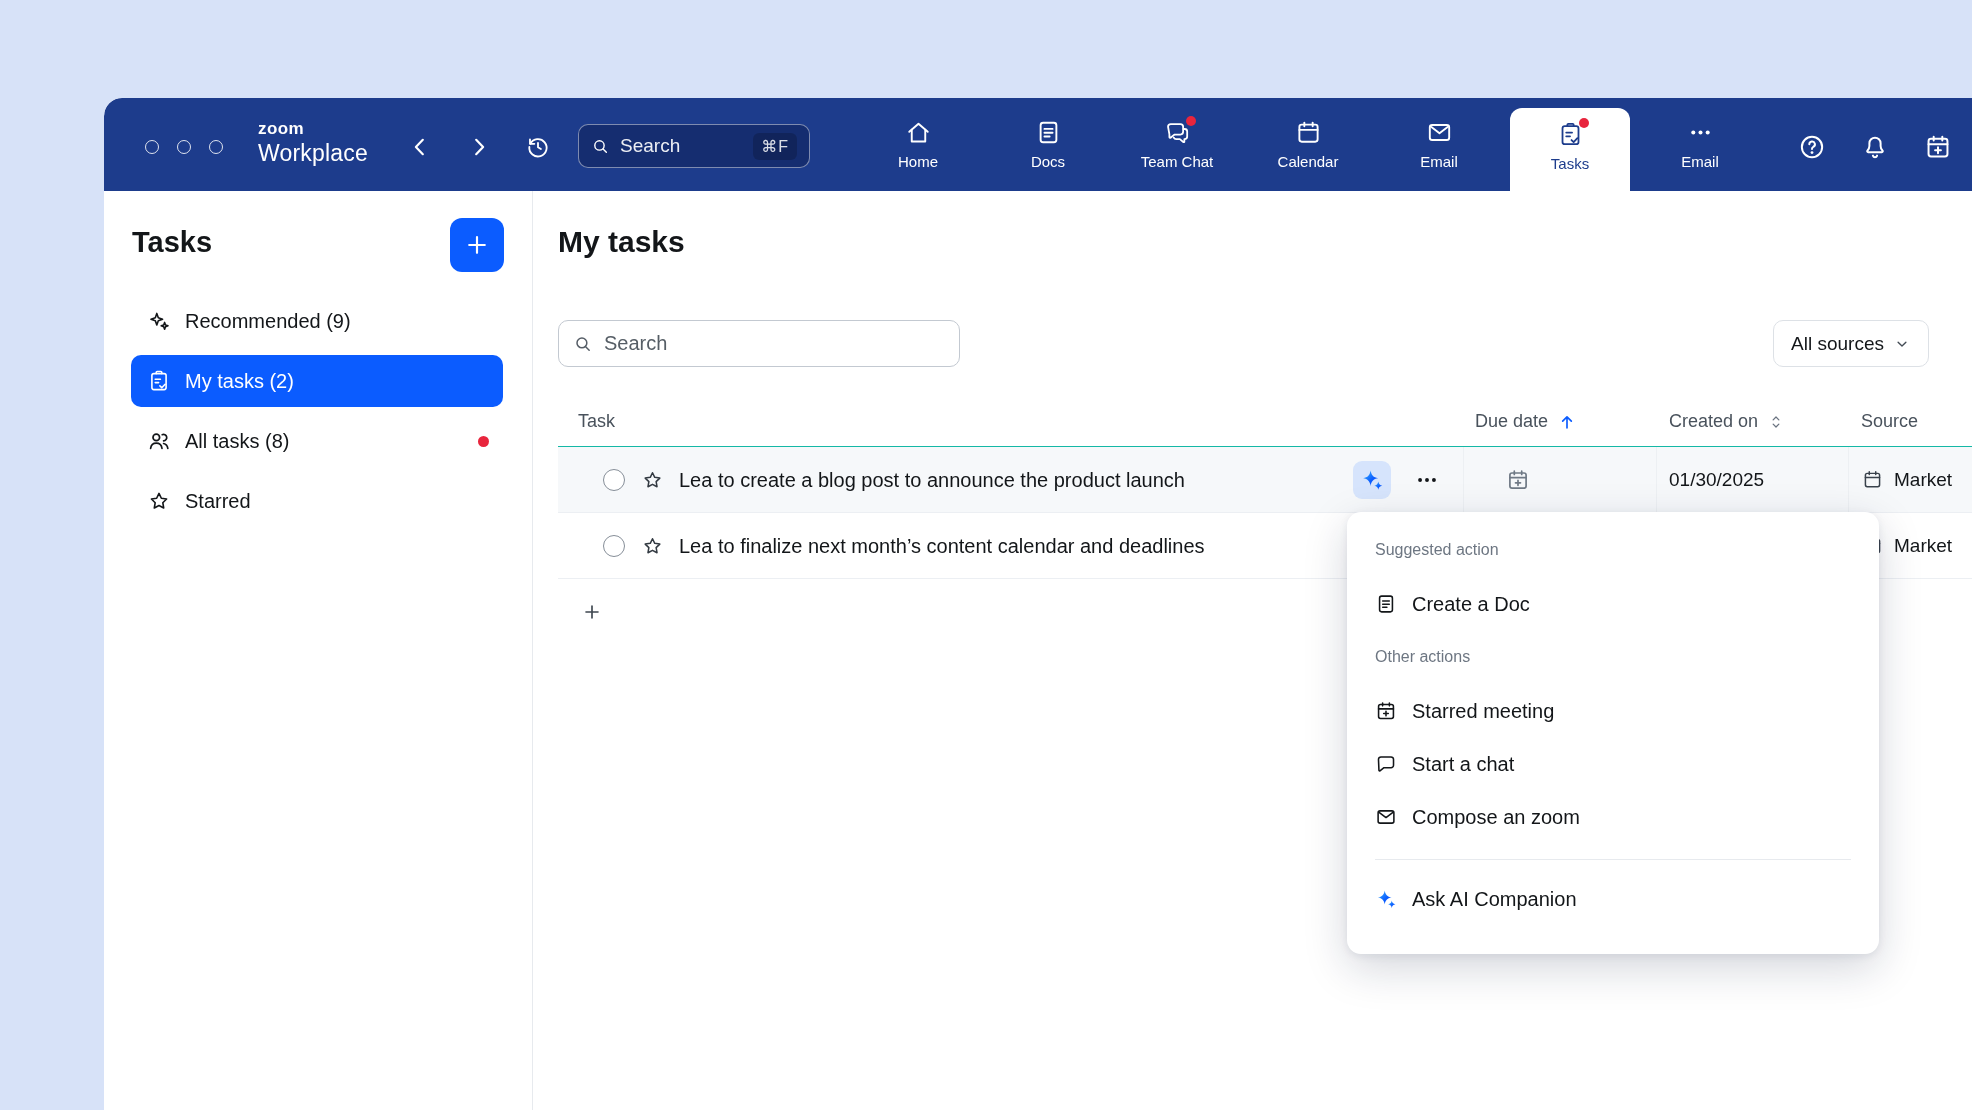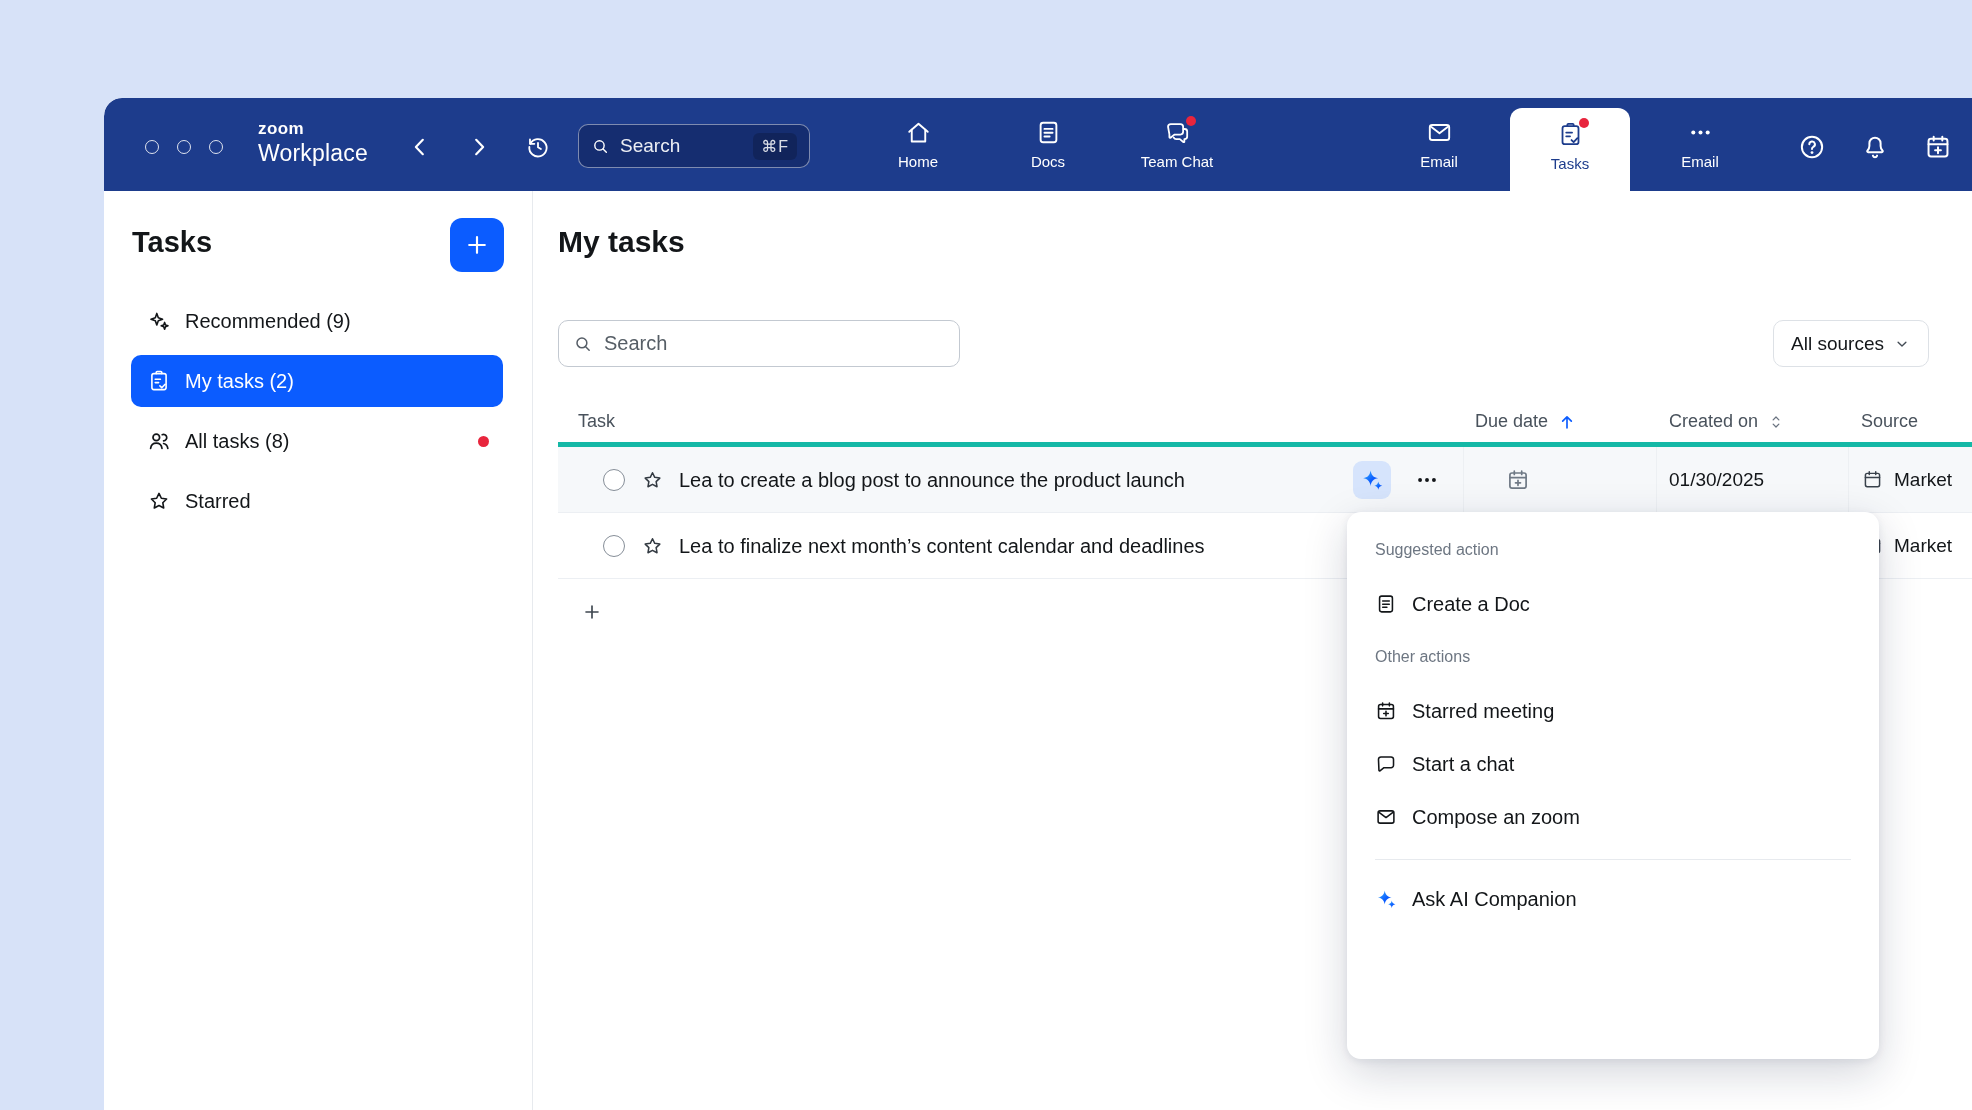--- a/index.html
+++ b/index.html
@@ -46,21 +46,21 @@
   
   .main { position:absolute; left:430px; top:93px; right:0; bottom:0; background:#fff; }
   .m-title { position:absolute; left:24px; top:34px; font-size:30px; font-weight:700; }
   .m-search { position:absolute; left:24px; top:129px; width:402px; height:47px; border:1px solid #c3c9d1; border-radius:10px; display:flex; align-items:center; gap:11px; padding:0 14px; color:#555d66; cursor:text; background:#fff; }
   .m-search svg { width:20px; height:20px; flex:none; }
   .m-search input { flex:1; min-width:0; border:none; outline:none; background:transparent; font-size:20px; font-family:inherit; color:#131619; }
   .m-search input::placeholder { color:#565e66; }
   .m-filter { position:absolute; left:1239px; top:129px; width:156px; height:47px; background:#fff; border:1px solid #dde1e6; border-radius:10px; display:flex; align-items:center; justify-content:center; gap:9px; font-size:19px; font-family:inherit; color:#131619; cursor:pointer; }
   .m-filter svg { width:18px; height:18px; color:#444c55; }
 
-  .t-head { position:absolute; left:24px; right:0; top:209px; height:47px; border-bottom:5px solid #14b8a6; font-size:18px; color:#49525c; }
+  .t-head { position:absolute; left:24px; right:0; top:209px; height:47px; border-bottom:1px solid #14b8a6; font-size:18px; color:#49525c; }
   .th { position:absolute; top:11px; display:flex; align-items:center; gap:9px; }
   .th .s-up { width:20px; height:20px; color:#0b5cff; }
   .th .s-ud { width:18px; height:18px; color:#6a7380; }
 
   .t-row { position:absolute; left:24px; right:0; height:66px; border-bottom:1px solid #eceff3; cursor:pointer; }
   .t-row.hl { background:#f6f8fa; }
   .t-row .sep { position:absolute; top:0; bottom:0; width:1px; background:#edf0f3; }
   .rowel { position:absolute; top:50%; transform:translateY(-50%); }
   .chk { left:45px; width:22px; height:22px; border:1.6px solid #868e98; border-radius:50%; background:#fff; cursor:pointer; }
   .row-star { left:83px; width:23px; height:23px; color:#333a42; cursor:pointer; }
@@ -72,21 +72,21 @@
   .row-more svg { width:26px; height:26px; }
   .due-add { left:948px; width:24px; height:24px; border:none; background:none; color:#6f7985; padding:0; cursor:pointer; }
   .due-add svg { width:24px; height:24px; }
   .created { left:1111px; font-size:19px; }
   .source { left:1304px; display:flex; align-items:center; gap:11px; font-size:19px; color:#131619; white-space:nowrap; }
   .source svg { width:21px; height:21px; color:#39424c; flex:none; }
   .t-add { position:absolute; left:48px; top:411px; width:20px; height:20px; border:none; background:none; color:#3f4750; padding:0; cursor:pointer; }
   .t-add svg { width:20px; height:20px; }
 
   
-  .menu { position:absolute; left:813px; top:321px; width:532px; height:547px; background:#fff; border-radius:14px; box-shadow:0 14px 44px rgba(17,29,60,.18), 0 2px 8px rgba(17,29,60,.08); z-index:20; }
+  .menu { position:absolute; left:813px; top:321px; width:532px; height:442px; background:#fff; border-radius:14px; box-shadow:0 14px 44px rgba(17,29,60,.18), 0 2px 8px rgba(17,29,60,.08); z-index:20; }
   .m-h { position:absolute; left:28px; font-size:16px; color:#6d7682; }
   .mi { position:absolute; left:28px; right:20px; height:34px; display:flex; align-items:center; gap:15px; font-size:20px; color:#131619; cursor:pointer; }
   .mi svg { width:22px; height:22px; flex:none; }
   .m-div { position:absolute; left:28px; right:28px; top:347px; height:1px; background:#e7eaee; }
 </style>
 </head>
 <body>
 
 <svg width="0" height="0" style="position:absolute" aria-hidden="true">
   <defs>
@@ -283,20 +283,28 @@
         <span class="lbl">Docs</span>
       </div>
       <div class="nav-item" style="left:1013px">
         <span class="nav-ico">
             <svg>
               <use href="#i-chat2"></use>
             </svg>
             <span class="nav-dot"></span>
           </span>
         <span class="lbl">Team Chat</span>
+      </div>
+      <div class="nav-item" style="left:1144px">
+        <span class="nav-ico">
+            <svg>
+              <use href="#i-cal"></use>
+            </svg>
+          </span>
+        <span class="lbl">Calendar</span>
       </div>
       <div class="nav-item" style="left:1275px">
         <span class="nav-ico">
             <svg>
               <use href="#i-mail"></use>
             </svg>
           </span>
         <span class="lbl">Email</span>
       </div>
       <div class="nav-item active" style="left:1406px">

